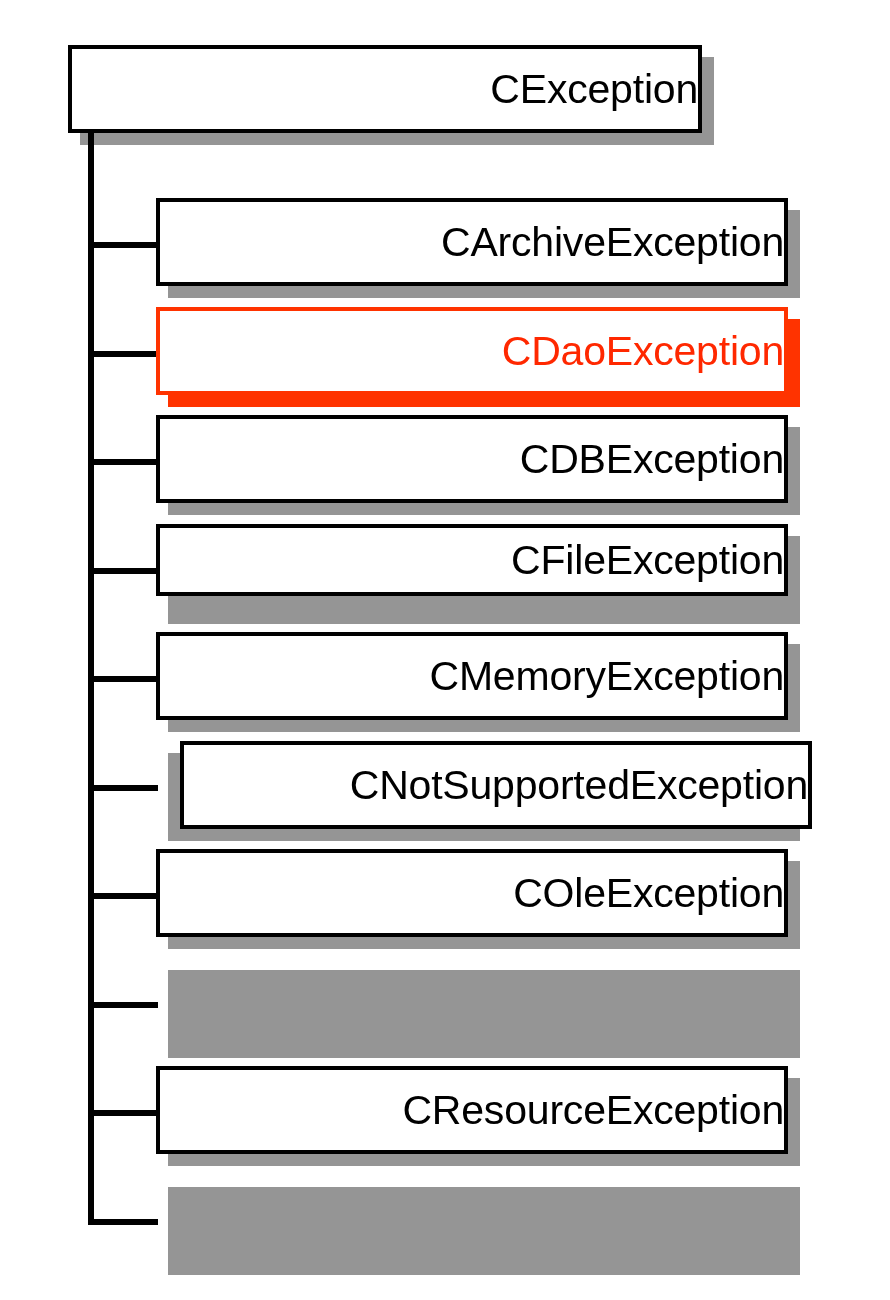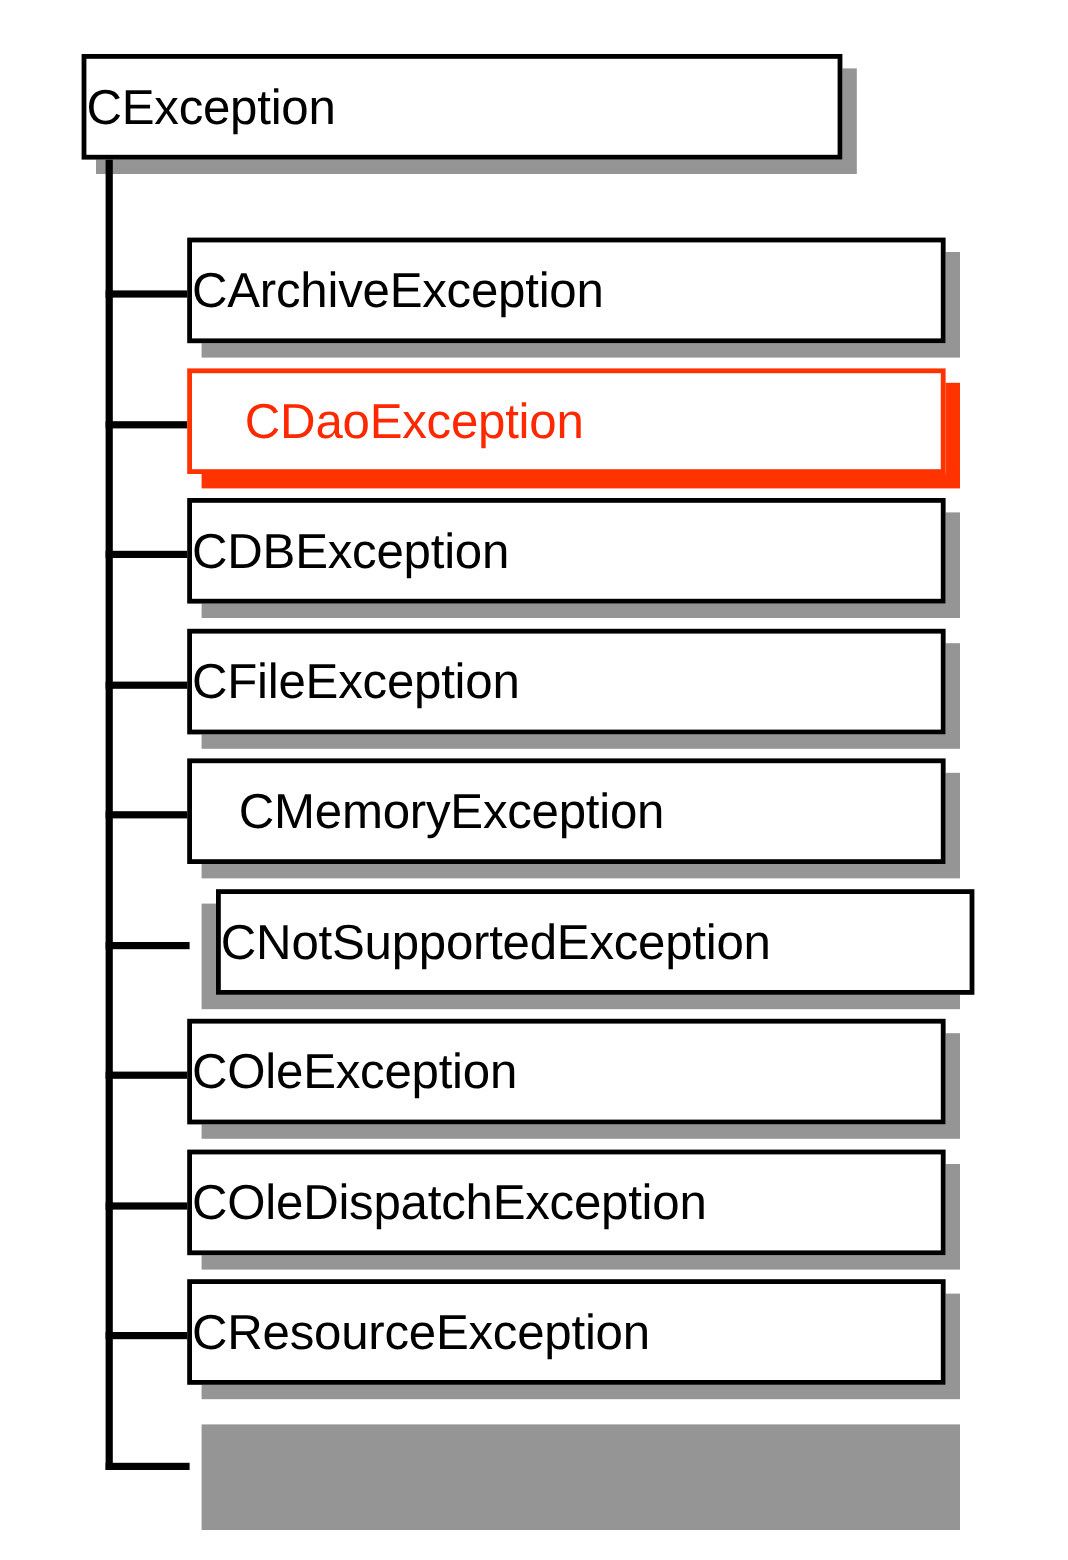--- a/index.html
+++ b/index.html
@@ -18,21 +18,21 @@
   }
 
   
   .node {
     position: absolute;
     box-sizing: border-box;
     background: #ffffff;
     border: 4px solid #000000;
     display: flex;
     align-items: center;
-    justify-content: flex-start;
+    justify-content: flex-end;
   }
   .node .label {
     font-size: 41px;
     line-height: 1;
     color: #000000;
     white-space: nowrap;
     letter-spacing: -0.2px;
   }
 
   
@@ -91,37 +91,34 @@
     </div>
     <div class="shadow highlight-shadow" style="left: 168px; top: 319px; width: 632px; height: 88px;"></div>
     <div class="node highlight" style="left: 156px; top: 307px; width: 632px; height: 88px; padding-left: 44px;">
       <span class="label">CDaoException</span>
     </div>
     <div class="shadow" style="left: 168px; top: 427px; width: 632px; height: 88px;"></div>
     <div class="node" style="left: 156px; top: 415px; width: 632px; height: 88px;">
       <span class="label">CDBException</span>
     </div>
     <div class="shadow" style="left: 168px; top: 536px; width: 632px; height: 88px;"></div>
-    <div class="node" style="left: 156px; top: 524px; width: 632px; height: 88px;">
+    <div class="node" style="left: 156px; top: 524px; width: 632px; height: 72px;">
       <span class="label">CFileException</span>
     </div>
     <div class="shadow" style="left: 168px; top: 644px; width: 632px; height: 88px;"></div>
     <div class="node" style="left: 156px; top: 632px; width: 632px; height: 88px; padding-left: 39px;">
       <span class="label">CMemoryException</span>
     </div>
     <div class="shadow" style="left: 168px; top: 753px; width: 632px; height: 88px;"></div>
     <div class="node" style="left: 156px; top: 741px; width: 632px; height: 88px; margin-left: 24px;">
       <span class="label">CNotSupportedException</span>
     </div>
     <div class="shadow" style="left: 168px; top: 861px; width: 632px; height: 88px;"></div>
     <div class="node" style="left: 156px; top: 849px; width: 632px; height: 88px;">
       <span class="label">COleException</span>
     </div>
     <div class="shadow" style="left: 168px; top: 970px; width: 632px; height: 88px;"></div>
-    <div class="node" style="left: 156px; top: 958px; width: 632px; height: 88px;">
-      <span class="label">COleDispatchException</span>
-    </div>
     <div class="shadow" style="left: 168px; top: 1078px; width: 632px; height: 88px;"></div>
     <div class="node" style="left: 156px; top: 1066px; width: 632px; height: 88px;">
       <span class="label">CResourceException</span>
     </div>
     <div class="shadow" style="left: 168px; top: 1187px; width: 632px; height: 88px;"></div>
   </div>
 
 </body></html>

